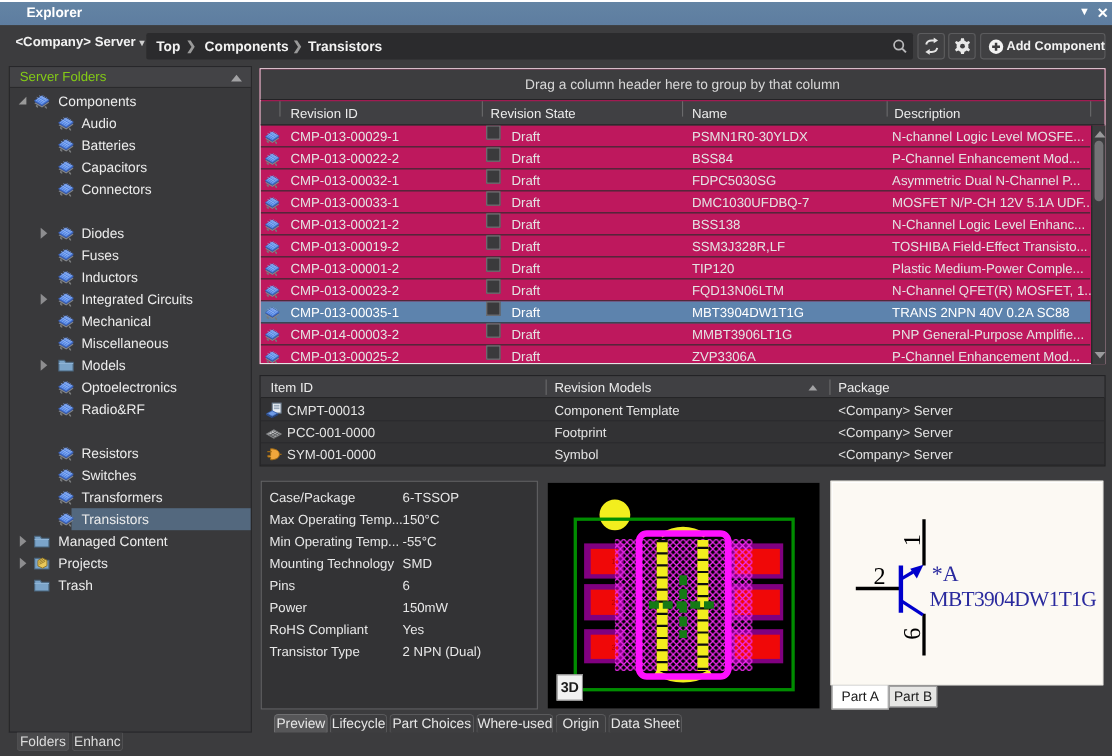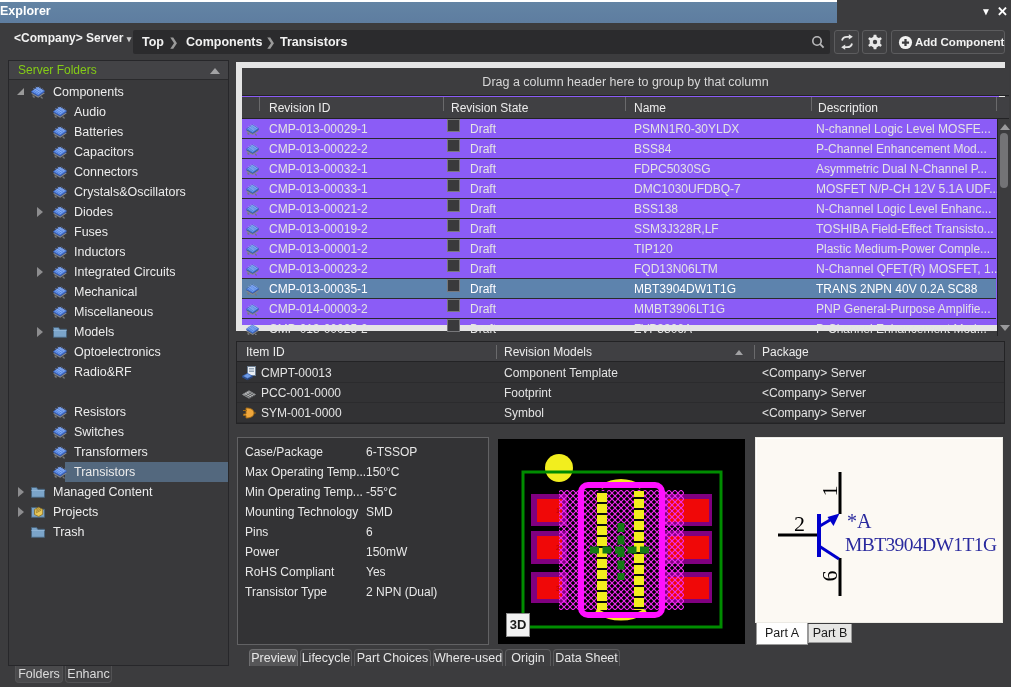--- a/index.html
+++ b/index.html
@@ -1,18 +1,18 @@
 <!DOCTYPE html>
 <html><head><meta charset="utf-8"><style>
 *{margin:0;padding:0;box-sizing:border-box}
 html,body{width:1011px;height:687px;overflow:hidden}
 body{background:#3c3c3e;font-family:"Liberation Sans",sans-serif;color:#e2e2e2;position:relative;font-size:12px}
 .abs{position:absolute}
 
-#title{left:0;top:0;width:837px;height:23px;background:linear-gradient(#fff 0,#fff 2px,#6384a4 2px,#5e7da0 100%);color:#fff;font-weight:bold;font-size:12.5px;line-height:23px;padding-left:0}
+#title{left:0;top:0;width:1011px;height:23px;background:linear-gradient(#fff 0,#fff 2px,#6384a4 2px,#5e7da0 100%);color:#fff;font-weight:bold;font-size:12.5px;line-height:23px;padding-left:24px}
 #title .tb{position:absolute;top:0;line-height:23px;color:#f0f0f0;font-weight:normal}
 
 #toolbar{left:0;top:23px;width:1011px;height:37px;background:#3c3c3e}
 #company{left:14px;top:27px;height:22px;line-height:22px;font-weight:bold;font-size:12px;color:#f2f2f2}
 #crumb{left:133px;top:30px;width:697px;height:24px;background:#2b2b2d;border-radius:2px;color:#f2f2f2}
 #crumb span{position:absolute;top:0;line-height:24px;font-weight:bold;font-size:12.5px}
 #crumb .sep{color:#9a9a9a;font-size:11px;font-weight:bold}
 .tbtn{top:30px;height:24px;background:#404042;border:1px solid #5c5c5e;border-radius:3px}
 #addbtn{left:891px;top:30px;width:114px;color:#f2f2f2;font-weight:bold;font-size:11.5px;line-height:22px;padding-left:23px;white-space:nowrap}
 
@@ -21,21 +21,21 @@
 #tree{left:0;top:20px;width:219px;height:584px;overflow:hidden}
 .trow{position:absolute;left:0;width:219px;height:20px;line-height:20px;white-space:nowrap}
 .trow .lbl{position:absolute;top:0;font-size:12.5px;color:#ececec}
 .trow svg{position:absolute;top:2px}
 .tri-e{position:absolute;width:0;height:0;border-left:7px solid transparent;border-bottom:7px solid #9a9a9a;top:6px}
 .tri-c{position:absolute;width:0;height:0;border-top:5px solid transparent;border-bottom:5px solid transparent;border-left:6px solid #8d8d8f;top:5px}
 #tsel{position:absolute;left:56px;top:0;width:163px;height:20px;background:#53687e}
 
 .btab{position:absolute;height:17px;line-height:16px;text-align:center;background:#3f3f41;border:1px solid #525254;border-top:none;border-radius:0 0 4px 4px;color:#dcdcdc;font-size:12.5px}
 
-#grid{left:236px;top:62px;width:769px;height:269px;background:#8b5cf6;border:6px solid #e5e5e5}
+#grid{left:236px;top:62px;width:769px;height:269px;background:#be185d;border:1px solid #e5e5e5}
 #dragband{left:0;top:0;width:767px;height:28px;background:#3d3d3f;border-bottom:1px solid #232325;text-align:center;line-height:28px;color:#d8d8d8;font-size:12.5px}
 #ghead{left:0;top:29px;width:767px;height:22px;background:#404043;border-bottom:1px solid #232325;color:#ececec}
 #ghead span{position:absolute;top:0;line-height:22px}
 .vsep{position:absolute;top:4px;width:1px;height:14px;background:#6a6a6c}
 .grow{position:absolute;left:0;width:754px;height:20px;border-bottom:1px solid #2b2b2d}
 .grow span{position:absolute;top:0;line-height:20px;color:#e4e4e4;white-space:nowrap}
 .grow svg{position:absolute;left:3px;top:3px}
 .cbx{position:absolute;left:205px;top:3px;width:13px;height:13px;background:#3a3a3c;border:1px solid #77777a}
 .sel{background:#5d83ad}
 .sel span{color:#fff}
@@ -178,26 +178,20 @@
         <svg width="16" height="16" style="left:43px">
           <use href="#chip"></use>
         </svg>
         <span class="lbl" style="left:65px">Capacitors</span>
       </div>
       <div class="trow" style="top:81px">
         <svg width="16" height="16" style="left:43px">
           <use href="#chip"></use>
         </svg>
         <span class="lbl" style="left:65px">Connectors</span>
-      </div>
-      <div class="trow" style="top:101px">
-        <svg width="16" height="16" style="left:43px">
-          <use href="#chip"></use>
-        </svg>
-        <span class="lbl" style="left:65px">Crystals&amp;Oscillators</span>
       </div>
       <div class="trow" style="top:121px">
         <span class="tri-c" style="left:28px"></span>
         <svg width="16" height="16" style="left:43px">
           <use href="#chip"></use>
         </svg>
         <span class="lbl" style="left:65px">Diodes</span>
       </div>
       <div class="trow" style="top:141px">
         <svg width="16" height="16" style="left:43px">

